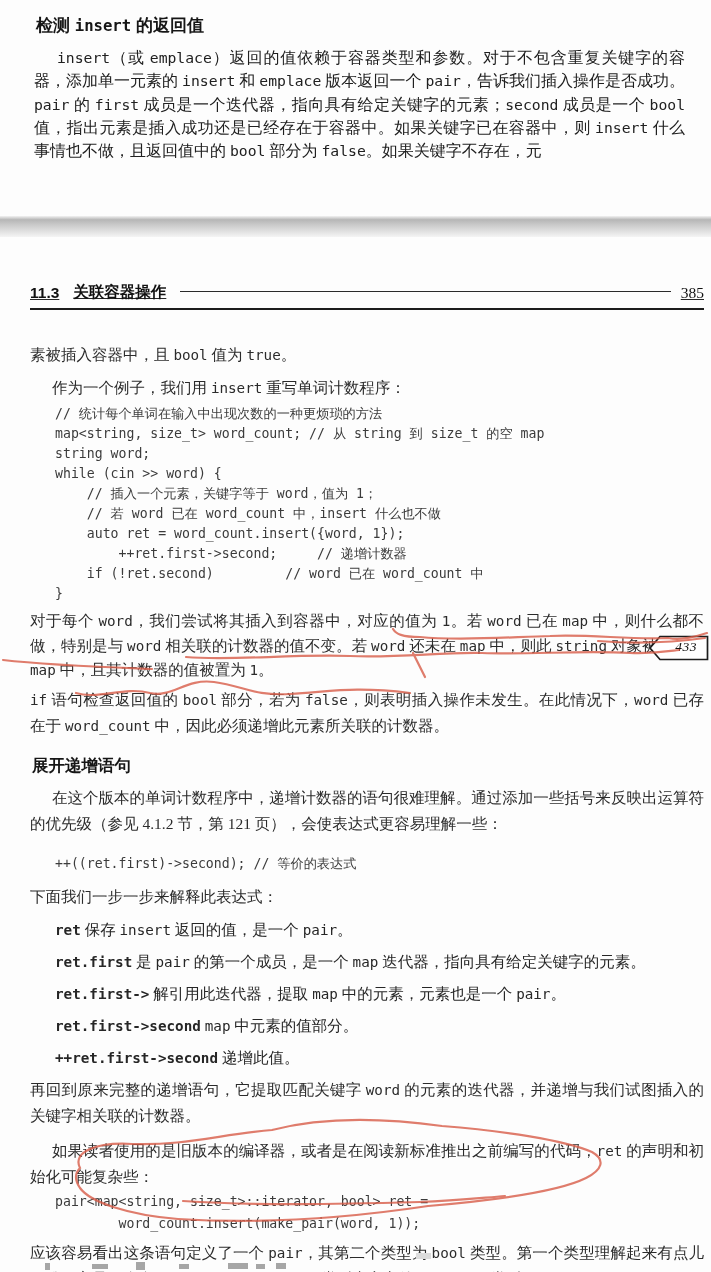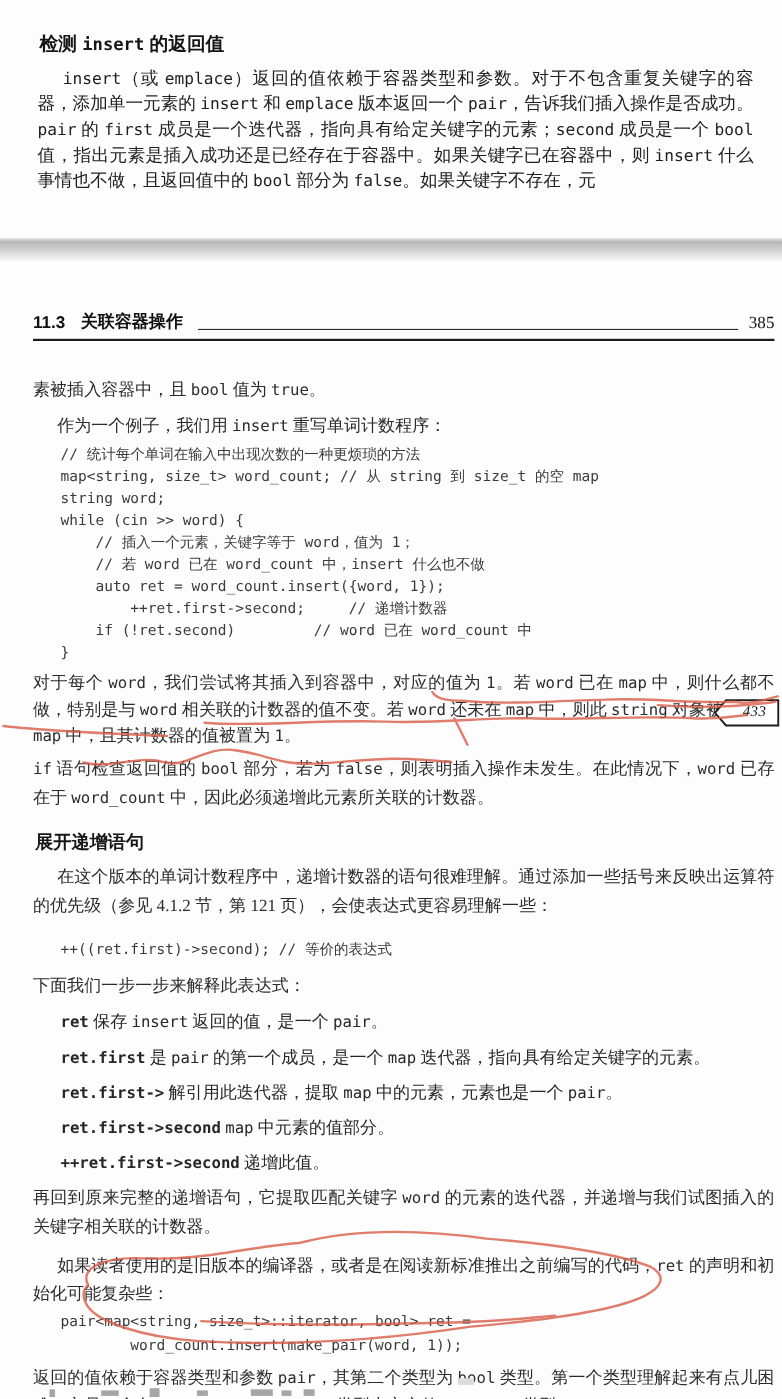--- a/index.html
+++ b/index.html
@@ -1,32 +1,32 @@
 <!DOCTYPE html>
 <html><head>
 <meta charset="utf-8">
 <style>
   html,body{margin:0;padding:0;background:#ffffff;}
   #scan{position:relative;width:711px;height:1272px;background:#fdfdfd;overflow:hidden;
         font-family:"Liberation Serif","DejaVu Serif",serif;color:#262626;}
   .mono{font-family:"DejaVu Sans Mono","Liberation Mono",monospace;font-size:0.92em;}
   .b{font-weight:bold;}
   
-  #page-top{position:absolute;top:16px;left:0;right:0;padding:12px 26px 0 34px;}
+  #page-top{position:absolute;top:2px;left:0;right:0;padding:12px 26px 0 34px;}
   #page-top .h1{font-family:"Liberation Sans","DejaVu Sans",sans-serif;font-weight:bold;
         font-size:17px;color:#161616;margin:0 0 9px 2px;}
   #page-top .para{font-size:16px;line-height:23.3px;text-align:justify;text-indent:23px;
         color:#202020;margin:0;}
   
   #divider{position:absolute;top:216px;left:0;width:711px;height:21px;
         background:linear-gradient(180deg,#f2f2f2 0%,#b6b6b6 18%,#cccccc 45%,#e2e2e2 75%,#f4f4f4 100%);}
   
   #page-main{position:absolute;top:270px;left:30px;width:674px;}
-  #runhead{display:flex;align-items:flex-end;margin-top:12px;padding-bottom:5px;
-        border-bottom:2.5px solid #1c1c1c;}
+  #runhead{display:flex;align-items:center;margin-top:12px;padding-bottom:5px;
+        border-bottom:2.5px solid #1c1c1c;text-decoration:underline;}
   #runhead .sec{font-family:"Liberation Sans","DejaVu Sans",sans-serif;font-weight:bold;
         font-size:15.5px;color:#111;}
   #runhead .sec-title{font-family:"Liberation Sans","DejaVu Sans",sans-serif;font-weight:bold;
         font-size:15.5px;color:#111;margin-left:14px;}
   #runhead .rule-fill{flex:1;border-bottom:1.5px solid #2a2a2a;margin:0 10px 3px 14px;height:1px;}
   #runhead .pageno{font-size:15.5px;color:#111;}
   .para{font-size:15.5px;line-height:26px;text-align:justify;margin:0;color:#2b2b2b;}
   .para.indent{text-indent:22px;}
   .para.tight{line-height:24.5px;}
   .codeblock{margin:0;color:#3b3b3b;}
@@ -121,21 +121,21 @@
 
     <p id="p-back" class="para"><span>再回到原来完整的递增语句，它提取匹配关键字 </span><span class="mono">word</span><span> 的元素的迭代器，并递增与我们试图插入的关键字相关联的计数器。</span></p>
 
     <p id="p-oldc" class="para indent"><span>如果读者使用的是旧版本的编译器，或者是在阅读新标准推出之前编写的代码，</span><span class="mono">ret</span><span> 的声明和初始化可能复杂些：</span></p>
 
     <div id="code-old" class="codeblock">
         <div class="code-line">pair&lt;map&lt;string, size_t&gt;::iterator, bool&gt; ret =</div>
         <div class="code-line">        word_count.insert(make_pair(word, 1));</div>
       </div>
 
-    <p id="p-easy" class="para"><span>返回的值依赖于容器类型和参数 </span><span class="mono">pair</span><span>，其第二个类型为 </span><span class="mono">bool</span><span> 类型。第一个类型理解起来有点儿困难，它是一个在 </span><span class="mono">map&lt;string, size_t&gt;</span><span>类型上定义的 </span><span class="mono">iterator</span><span> 类型。</span></p>
+    <p id="p-easy" class="para"><span>应该容易看出这条语句定义了一个 </span><span class="mono">pair</span><span>，其第二个类型为 </span><span class="mono">bool</span><span> 类型。第一个类型理解起来有点儿困难，它是一个在 </span><span class="mono">map&lt;string, size_t&gt;</span><span>类型上定义的 </span><span class="mono">iterator</span><span> 类型。</span></p>
   </div>
 
   <div id="margin-tag">
     <svg width="62" height="27" viewBox="0 0 62 27">
       <path d="M12 1.5 H59.5 V24.5 H12 L2 13 Z" fill="#ffffff" stroke="#1d1d1d" stroke-width="1.7"></path>
     </svg>
     <span class="num">433</span>
   </div>
 
   <svg id="remnants">

